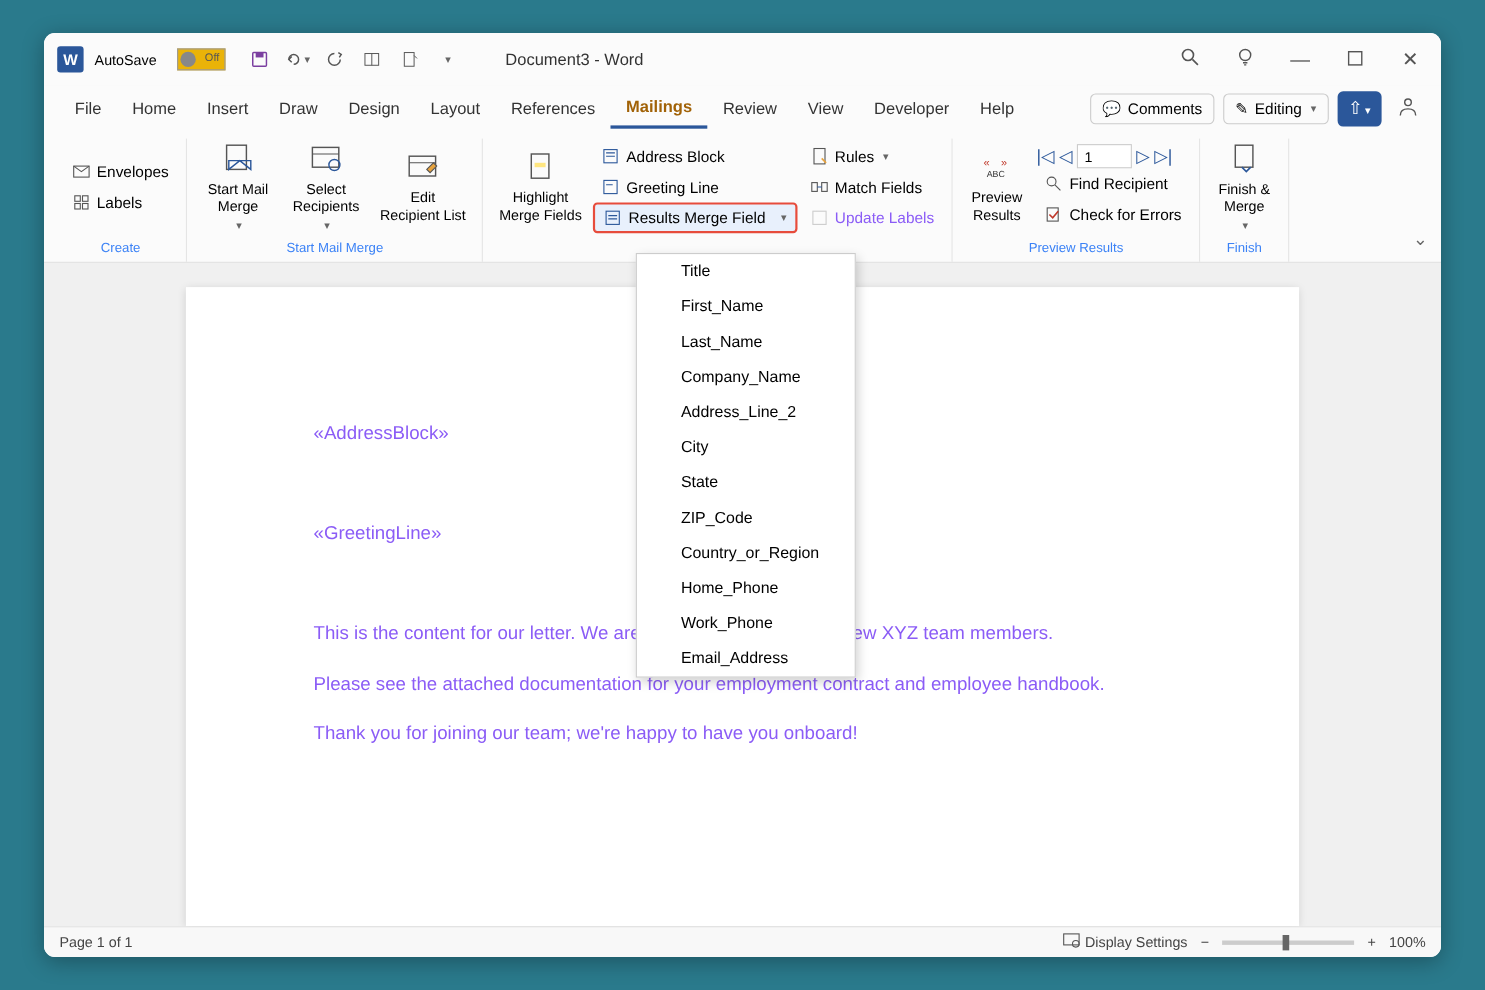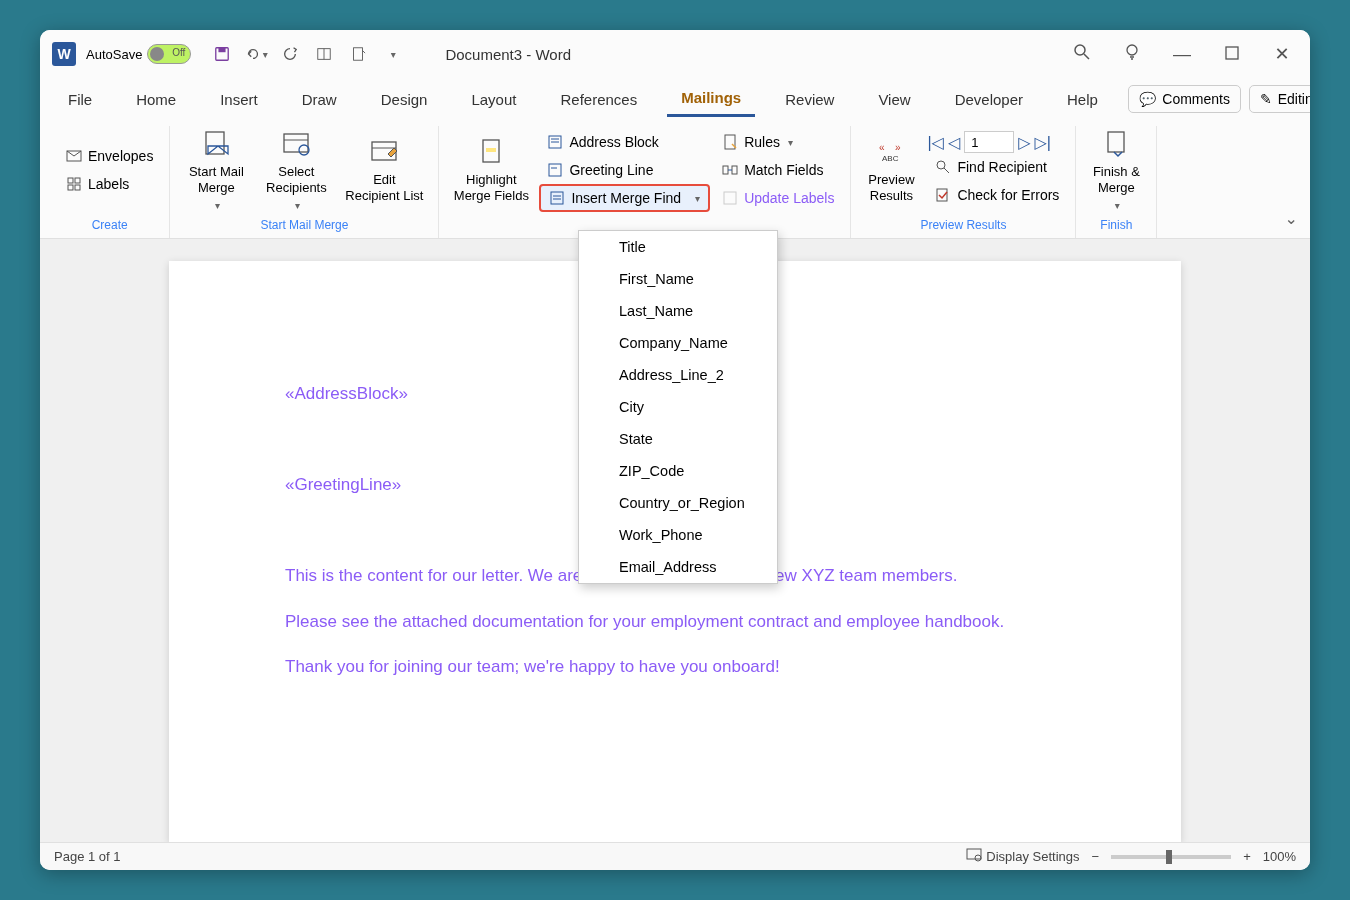--- a/index.html
+++ b/index.html
@@ -1,29 +1,29 @@
 <!DOCTYPE html>
 <html><head>
 <meta charset="utf-8">
 <style>
 * { margin: 0; padding: 0; box-sizing: border-box; font-family: 'Segoe UI', Arial, sans-serif; }
 body { background: #2a7a8c; width: 1350px; height: 900px; padding: 30px 40px; }
 .app-window { background: #fff; width: 100%; height: 100%; border-radius: 10px; overflow: hidden; display: flex; flex-direction: column; box-shadow: 0 4px 20px rgba(0,0,0,.3); }
 .titlebar { height: 48px; display: flex; align-items: center; padding: 0 12px; gap: 10px; background: #fbfbfb; }
 .word-logo { width: 24px; height: 24px; background: #2b579a; border-radius: 3px; display: flex; align-items: center; justify-content: center; color: #fff; font-weight: bold; font-size: 14px; }
-.autosave { display: flex; align-items: center; gap: 5px; font-size: 13px; }
-.toggle { width: 44px; height: 20px; background: #bef264; border-radius: 10px; border: 1px solid #999; position: relative; }
+.autosave { display: flex; align-items: center; gap: 19px; font-size: 13px; }
+.toggle { width: 44px; height: 20px; background: #eab308; border-radius: 0; border: 1px solid #999; position: relative; }
 .toggle-knob { width: 14px; height: 14px; background: #888; border-radius: 50%; position: absolute; top: 2px; left: 2px; }
 .toggle-text { font-size: 10px; position: absolute; right: 5px; top: 2px; color: #555; }
 .qat { display: flex; gap: 8px; align-items: center; margin-left: 8px; }
 .qat-btn { width: 26px; height: 26px; display: flex; align-items: center; justify-content: center; cursor: pointer; border-radius: 3px; }
 .doc-title { margin-left: 30px; font-size: 15px; color: #333; text-align: center; }
 .titlebar-right { margin-left: auto; display: flex; gap: 18px; align-items: center; }
 .title-icon { width: 32px; height: 32px; display: flex; align-items: center; justify-content: center; cursor: pointer; font-size: 18px; color: #555; }
-.tabs { display: flex; gap: 16px; padding: 0 14px; background: #fbfbfb; align-items: center; height: 42px; }
+.tabs { display: flex; gap: 0; padding: 0 14px; background: #fbfbfb; align-items: center; height: 42px; }
 .tab { padding: 8px 14px; font-size: 15px; color: #333; cursor: pointer; }
 .tab.active { color: #a16207; font-weight: 600; border-bottom: 3px solid #2b579a; }
 .tab-actions { margin-left: auto; display: flex; gap: 8px; align-items: center; }
 .pill-btn { border: 1px solid #ccc; border-radius: 5px; padding: 5px 10px; display: flex; align-items: center; gap: 6px; font-size: 14px; cursor: pointer; }
 .share-btn { background: #2b579a; color: #fff; border-radius: 5px; padding: 6px 10px; cursor: pointer; }
 .ribbon { background: #fbfbfb; border-bottom: 1px solid #e0e0e0; padding: 6px 10px 0; display: flex; position: relative; }
 .ribbon-group { display: flex; flex-direction: column; align-items: center; padding: 0 8px; border-right: 1px solid #e5e5e5; }
 .ribbon-group:last-child { border-right: none; }
 .group-items { display: flex; align-items: flex-start; gap: 4px; height: 88px; }
 .group-label { font-size: 12px; color: #3b82f6; padding: 4px 0 6px; }
@@ -271,21 +271,21 @@
               <span>Greeting Line</span>
             </div>
           <div class="rbtn-sm rbtn-highlight">
               <span class="icon-16">
                 <svg width="16" height="16" viewBox="0 0 16 16">
                   <rect x="2" y="2" width="12" height="12" fill="none" stroke="#2b579a"></rect>
                   <line x1="4" y1="6" x2="12" y2="6" stroke="#2b579a"></line>
                   <line x1="4" y1="9" x2="12" y2="9" stroke="#2b579a"></line>
                 </svg>
               </span>
-              <span>Insert Merge Find</span>
+              <span>Results Merge Field</span>
               <span class="chevron" style="margin-left:8px">▾</span>
             </div>
         </div>
         <div class="rbtn-col">
           <div class="rbtn-sm">
               <span class="icon-16">
                 <svg width="16" height="16" viewBox="0 0 16 16">
                   <rect x="3" y="1" width="10" height="14" fill="none" stroke="#555"></rect>
                   <path d="M10 10l4 4" stroke="#e8a33d" stroke-width="1.5"></path>
                 </svg>
@@ -382,20 +382,21 @@
     <div class="dropdown-menu">
       <div class="dropdown-item">Title</div>
       <div class="dropdown-item">First_Name</div>
       <div class="dropdown-item">Last_Name</div>
       <div class="dropdown-item">Company_Name</div>
       <div class="dropdown-item">Address_Line_2</div>
       <div class="dropdown-item">City</div>
       <div class="dropdown-item">State</div>
       <div class="dropdown-item">ZIP_Code</div>
       <div class="dropdown-item">Country_or_Region</div>
+      <div class="dropdown-item">Home_Phone</div>
       <div class="dropdown-item">Work_Phone</div>
       <div class="dropdown-item">Email_Address</div>
     </div>
   </div>
 
   <div class="doc-area">
     <div class="page">
       <p style="font-weight:500">«AddressBlock»</p>
       <p>&nbsp;</p>
       <p style="font-weight:500">«GreetingLine»</p>

